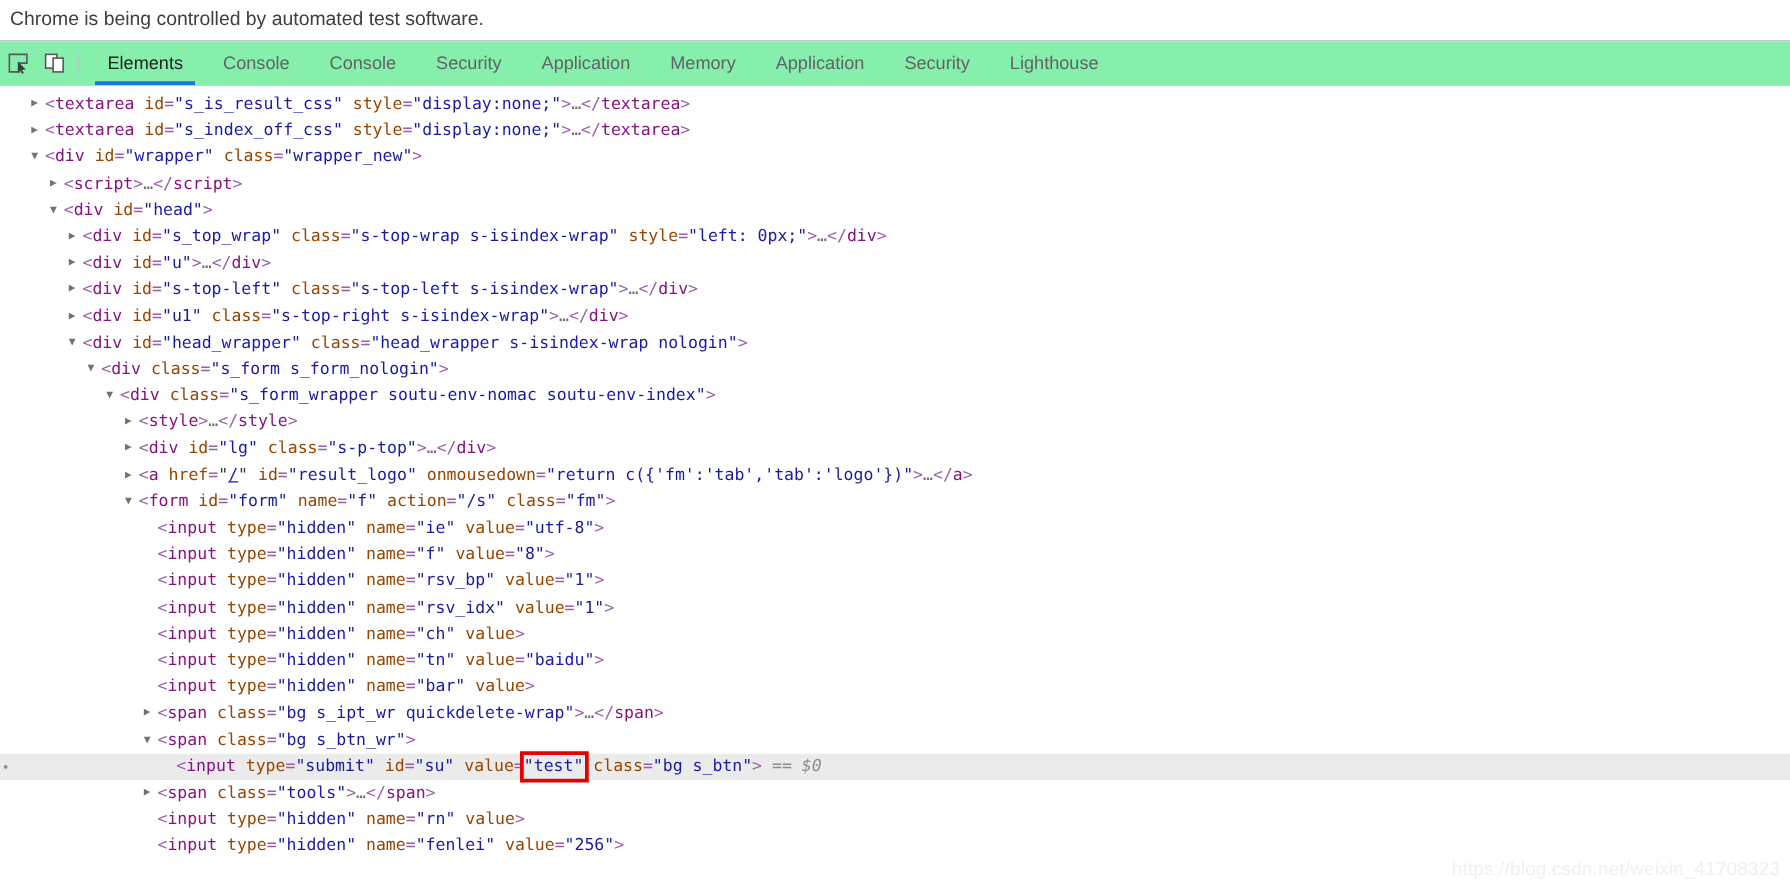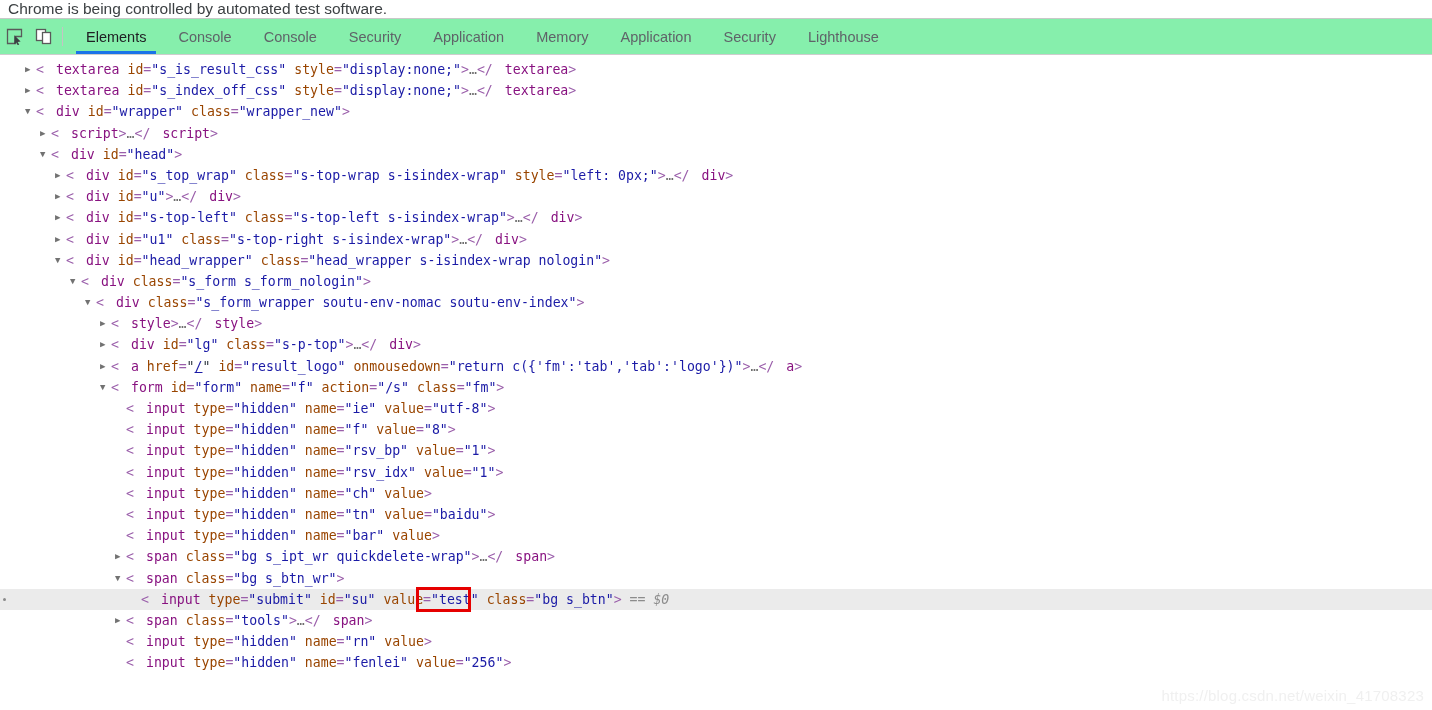--- a/index.html
+++ b/index.html
@@ -11,21 +11,21 @@
     width: 1432px;
     height: 710px;
     position: relative;
     overflow: hidden;
     font-family: "Liberation Sans", sans-serif;
     -webkit-font-smoothing: antialiased;
   }
 
   
   #automation-banner {
-    height: 19px;
+    height: 33px;
     box-sizing: border-box;
     padding-left: 8px;
     display: flex;
     align-items: center;
     background: #ffffff;
     font-family: "Liberation Sans", sans-serif;
     font-size: 15.5px;
     color: #3c4043;
     border-bottom: 1px solid #c8c8c8;
   }
@@ -124,21 +124,21 @@
     line-height: 21.2px;
     text-align: left;
     cursor: pointer;
     user-select: none;
   }
   .twisty.none { visibility: hidden; }
   .code { display: inline-block; white-space: pre; }
 
   
   .t-punct { color: #9a5eaa; }      
-  .t-tag   { color: #881280; margin-left: 12px; }      
+  .t-tag   { color: #881280; }      
   .t-attr  { color: #994500; }      
   .t-val   { color: #1a1aa6; }      
   .t-link  { color: #1a1aa6; text-decoration: underline; }
   .t-ellipsis { color: #6e6e6e; }
   .t-sel   { color: #8c8c8c; font-style: italic; }
 
   
   #value-annotation-box {
     position: absolute;
     border: 3px solid #e60000;

